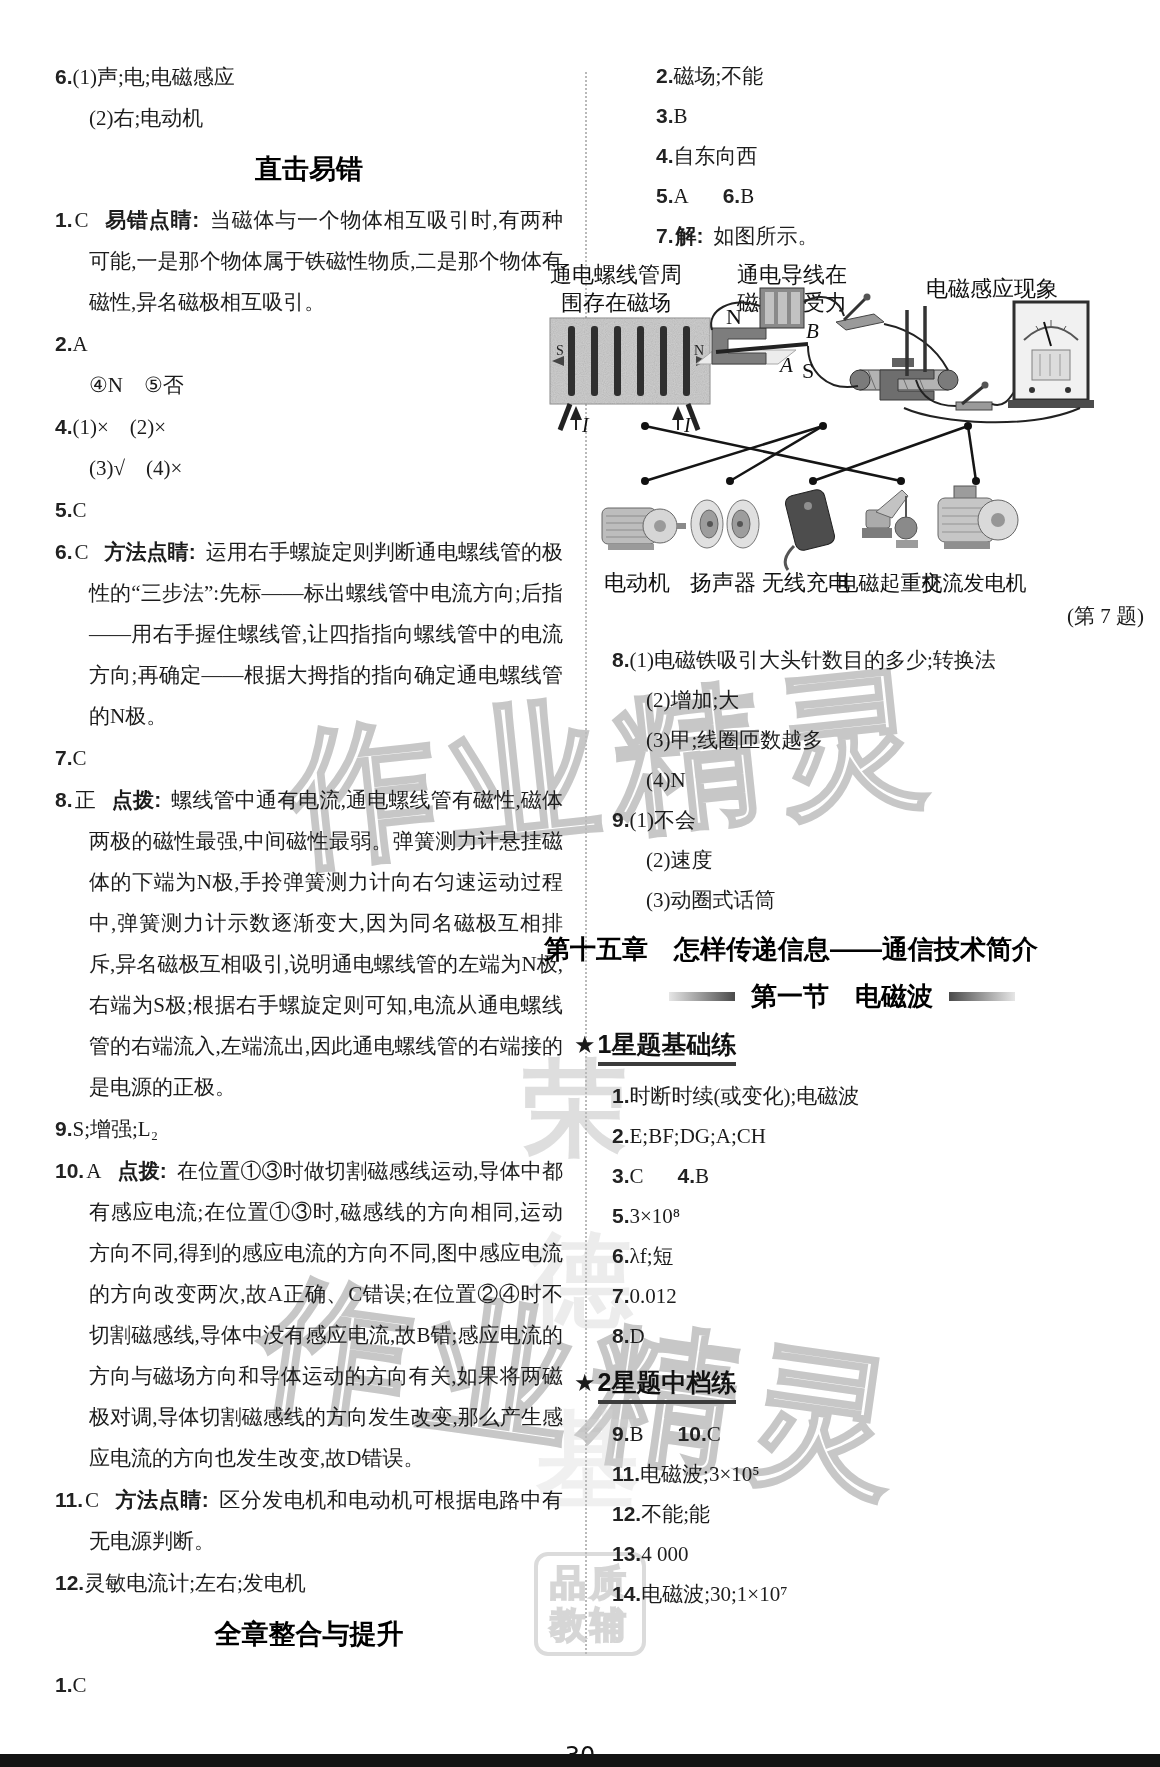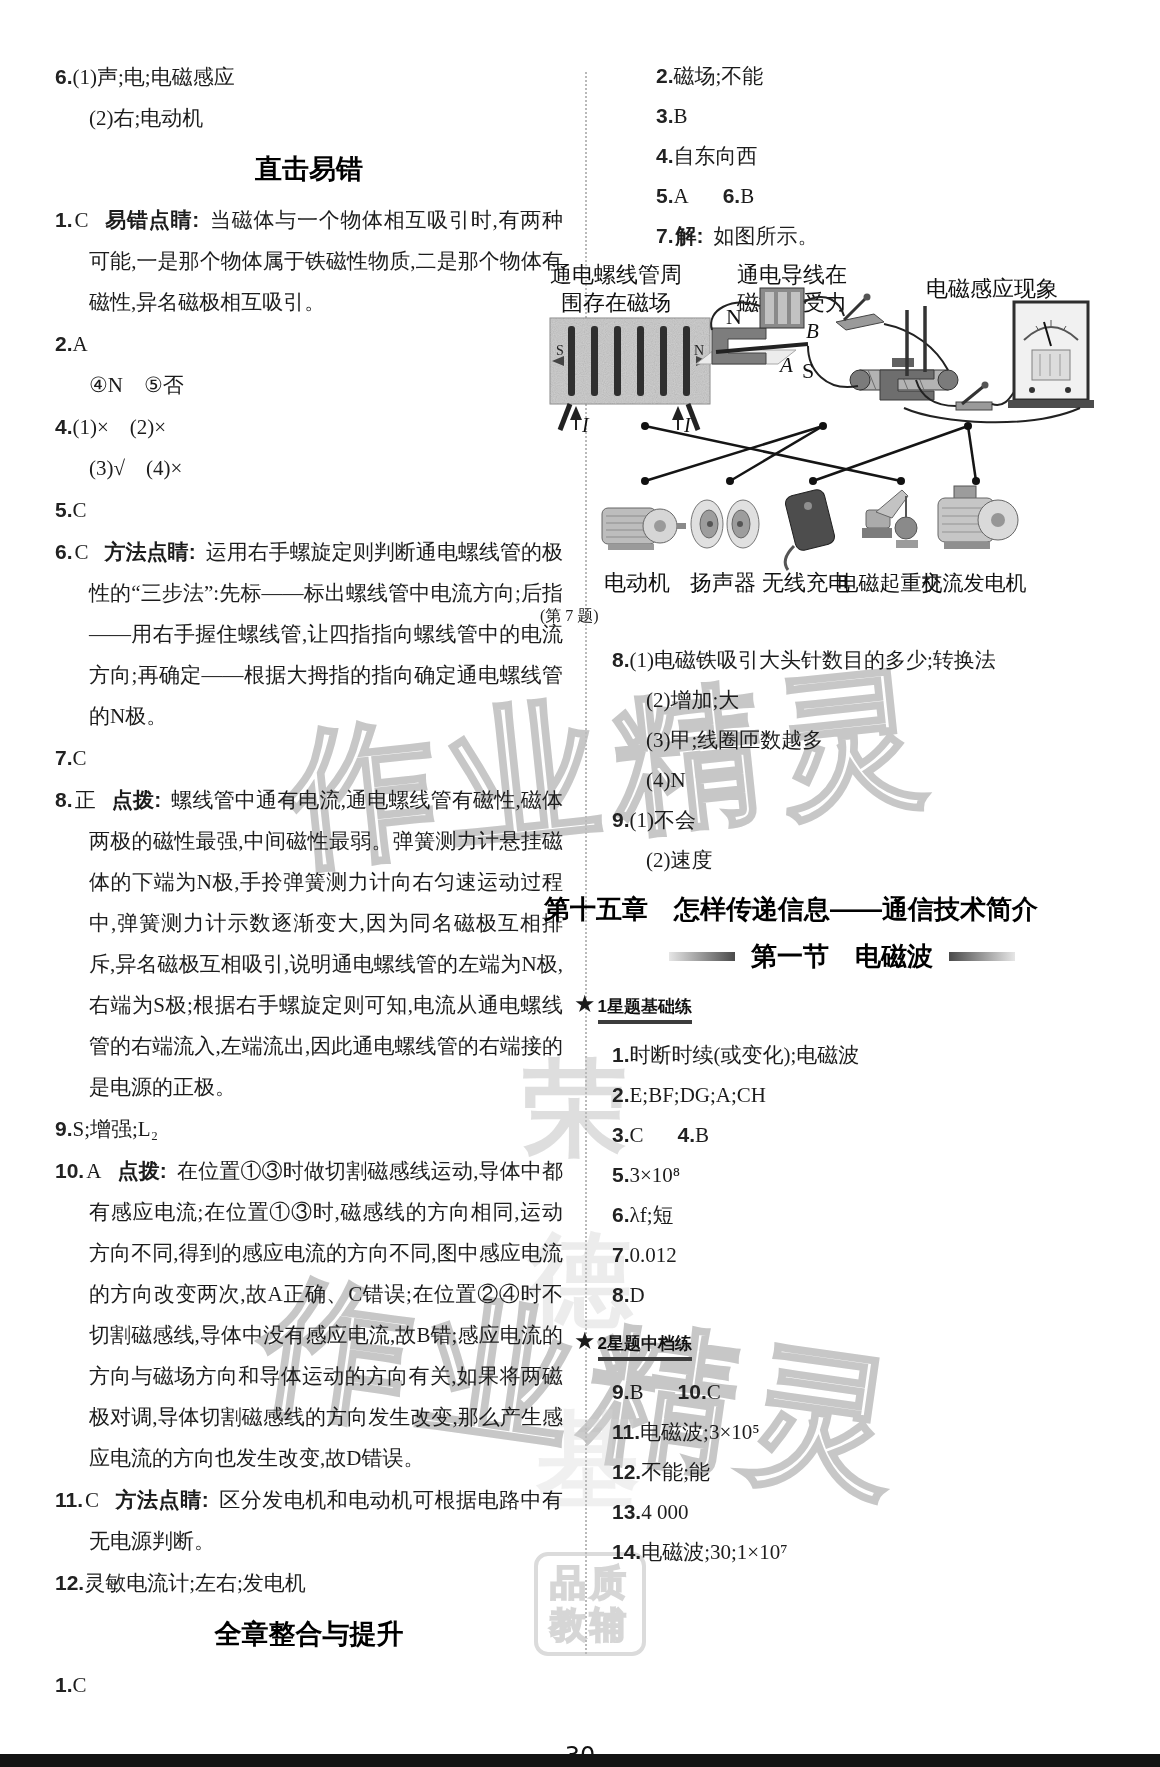--- a/index.html
+++ b/index.html
@@ -28,22 +28,22 @@
              font-weight:bold;font-size:26px;line-height:46px;white-space:nowrap;color:#000;}
   .h-section{display:flex;align-items:center;justify-content:center;margin:2px 0;line-height:44px;text-align:right;}
   .h-section .bar{width:66px;height:9px;}
   .bar-l{background:linear-gradient(to right,#e6e6e6,#4a4a4a);}
   .bar-r{background:linear-gradient(to left,#e6e6e6,#4a4a4a);}
   .h-section .t{font-family:"Liberation Sans","DejaVu Sans",sans-serif;font-weight:bold;
                 font-size:26px;margin:0 16px;color:#000;}
   .star-h{margin:6px 0 8px 34px;line-height:40px;}
   .star-h .star{font-size:24px;color:#1a1a1a;margin-right:2px;}
   .star-h .t{font-family:"Liberation Sans","DejaVu Sans",sans-serif;font-weight:bold;
-             font-size:17px;color:#111;border-bottom:4px solid #3c3c3c;padding-bottom:4px;}
-  .caption{margin:2px 0 6px 0;font-size:16px;line-height:36px;text-align:left;}
+             font-size:25px;color:#111;border-bottom:4px solid #3c3c3c;padding-bottom:4px;}
+  .caption{margin:2px 0 6px 0;font-size:21px;line-height:36px;text-align:right;}
   
   .wm{position:absolute;font-family:"Liberation Sans","DejaVu Sans",sans-serif;font-weight:bold;
       font-size:150px;letter-spacing:14px;color:transparent;-webkit-text-stroke:3px #9a9a9a;
       opacity:.55;white-space:nowrap;pointer-events:none;}
   .wm1{left:285px;top:668px;transform:rotate(-6deg);}
   .wm2{left:258px;top:1288px;transform:rotate(8deg);}
   .brandchar{position:absolute;font-family:"Liberation Serif","DejaVu Serif",serif;font-weight:bold;
              font-size:104px;color:#d7d7d7;opacity:.8;pointer-events:none;}
   .stamp{position:absolute;left:534px;top:1552px;width:104px;height:96px;border:4px solid #cfcfcf;
          border-radius:14px;opacity:.75;display:flex;flex-direction:column;align-items:center;
@@ -276,20 +276,21 @@
 
     <p class="caption">(第 7 题)</p>
 
     <div style="margin-left:72px;">
       <p class="li"><span class="num">8.</span><span>(1)电磁铁吸引大头针数目的多少;转换法</span></p>
       <p class="li sub"><span>(2)增加;大</span></p>
       <p class="li sub"><span>(3)甲;线圈匝数越多</span></p>
       <p class="li sub"><span>(4)N</span></p>
       <p class="li"><span class="num">9.</span><span>(1)不会</span></p>
       <p class="li sub"><span>(2)速度</span></p>
+      <p class="li sub"><span>(3)动圈式话筒</span></p>
     </div>
 
     <p class="h-chapter">第十五章　怎样传递信息——通信技术简介</p>
 
     <div class="h-section">
       <span class="bar bar-l"></span>
       <span class="t">第一节　电磁波</span>
       <span class="bar bar-r"></span>
     </div>
 

